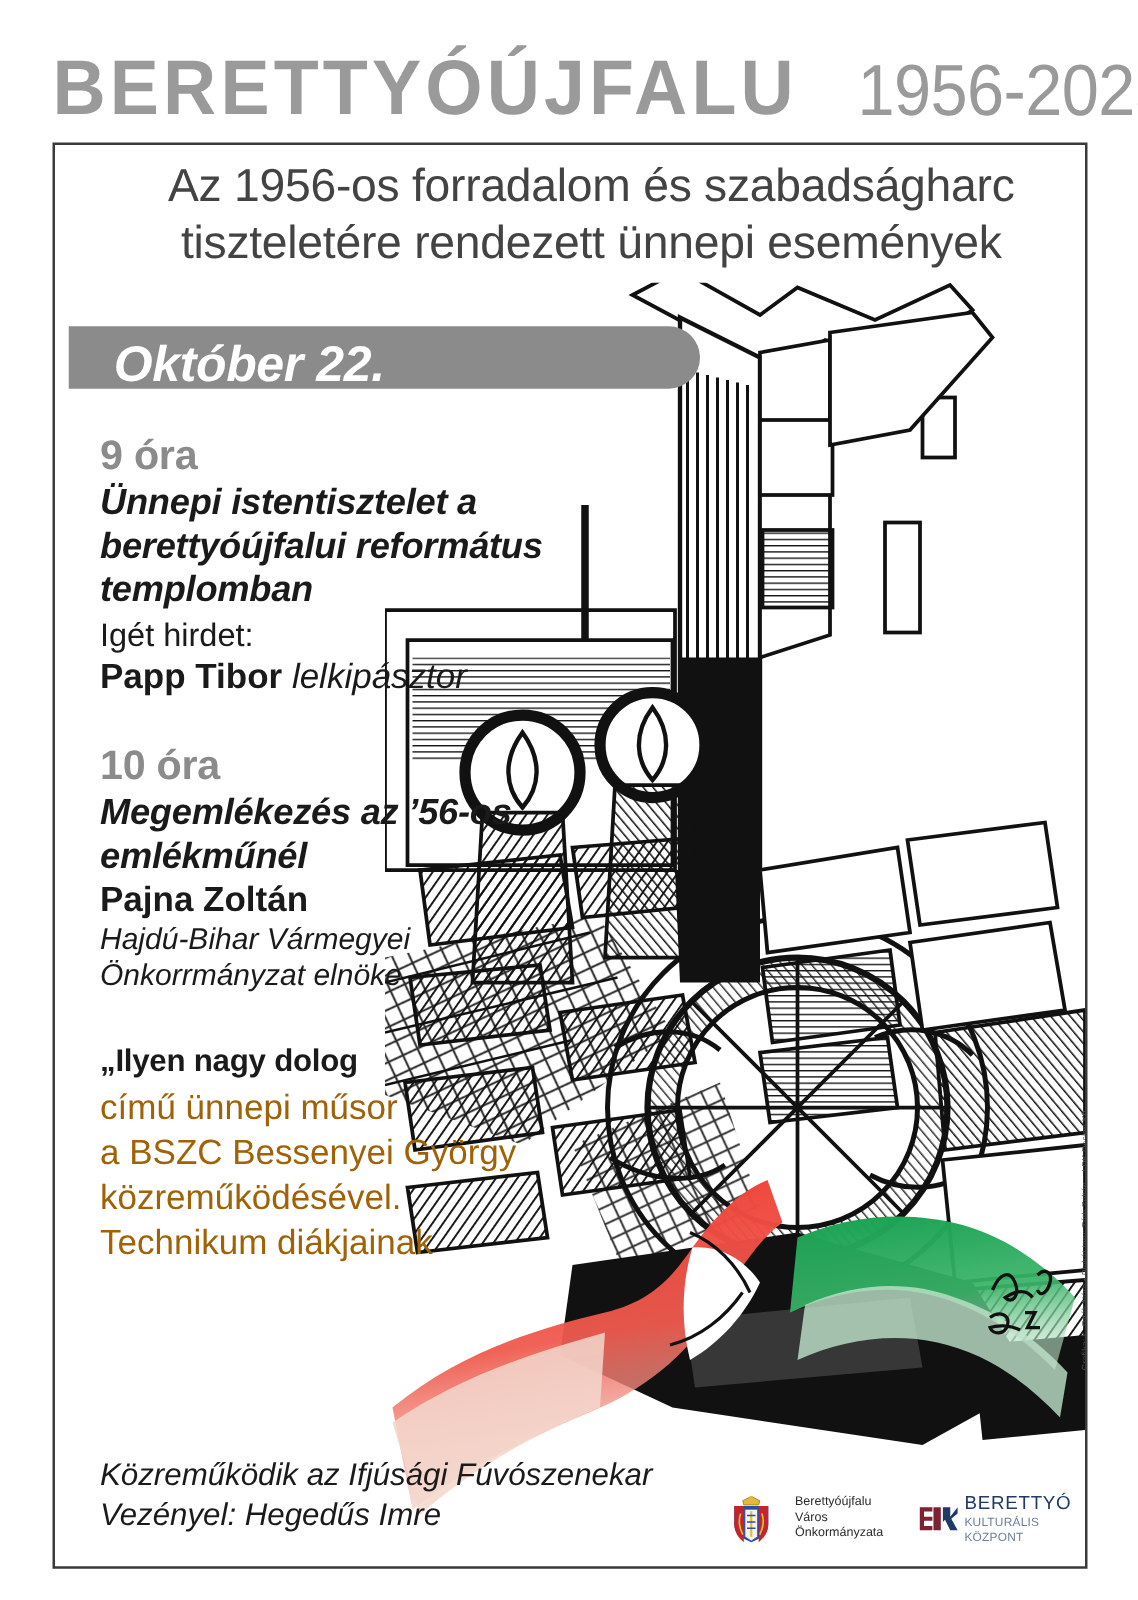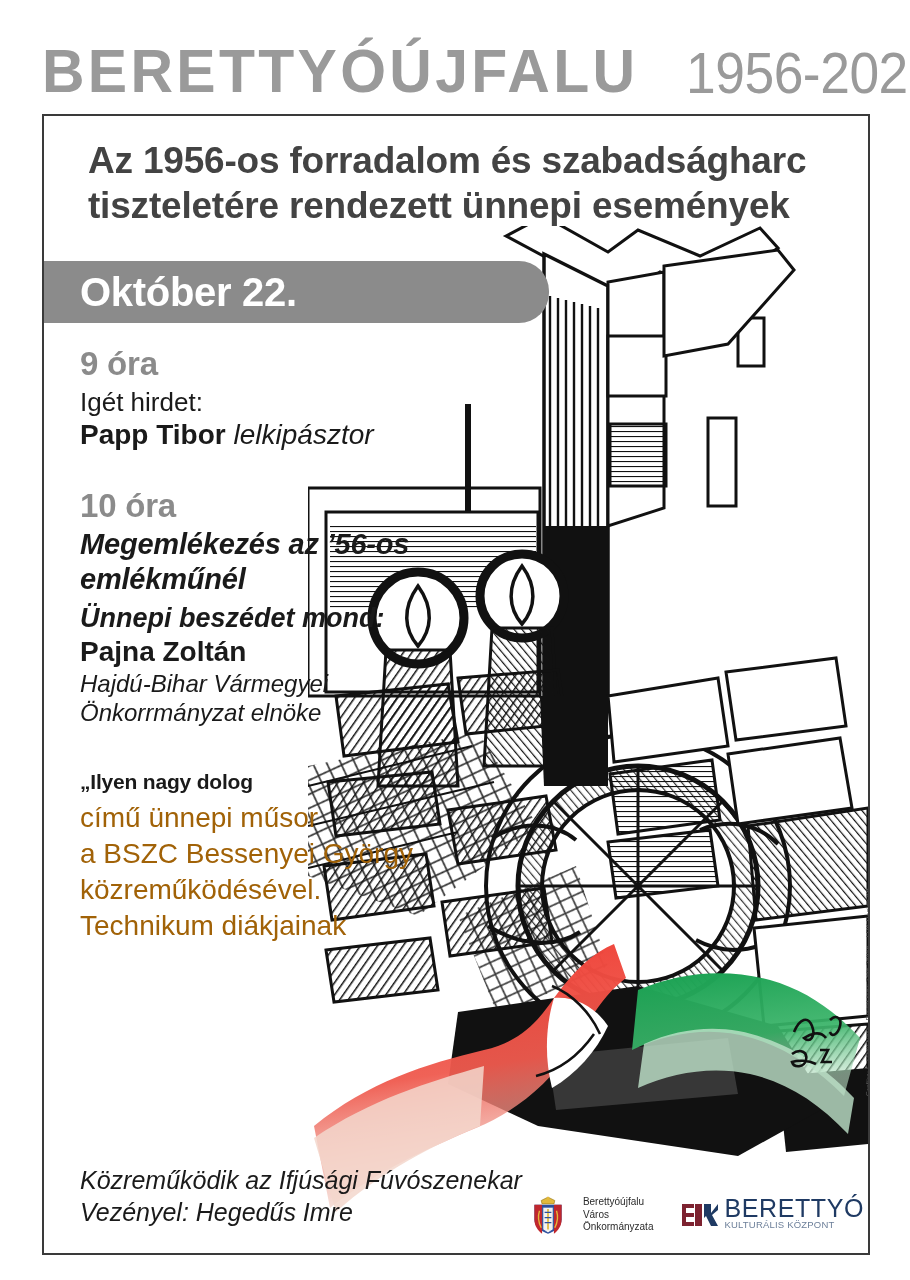--- a/index.html
+++ b/index.html
@@ -78,41 +78,42 @@
     height: 1010px;
     overflow: hidden;
     pointer-events: none;
   }
   .artwork svg { display: block; }
 
   
   .headline {
     position: absolute;
     left: 44px;
-    top: 22px;
+    top: 10px;
     width: 770px;
     font-family: "Liberation Sans Narrow", "Liberation Sans", sans-serif;
-    font-weight: 700;
+    font-weight: 400;
     font-size: 37px;
     line-height: 45px;
     color: #434343;
-    text-align: left;
+    text-align: center;
     letter-spacing: -0.2px;
   }
 
   
   .date-banner {
     position: absolute;
-    left: 0px;
+    left: 11px;
     top: 145px;
     width: 505px;
-    height: 62px;
+    height: 50px;
     background: #8b8b8b;
     border-top-right-radius: 30px;
     border-bottom-right-radius: 30px;
+    font-style: italic;
   }
   .date-banner-text {
     position: absolute;
     left: 36px;
     top: 6px;
     font-family: "Liberation Sans Narrow", "Liberation Sans", sans-serif;
     font-weight: 700;
     font-size: 40px;
     line-height: 50px;
     color: #ffffff;
@@ -184,21 +185,21 @@
     line-height: 29px;
     color: #1a1a1a;
   }
 
   .spacer-1 { height: 26px; }
   .spacer-2 { height: 28px; }
 
   .show-title {
     font-family: "Liberation Sans Narrow", "Liberation Sans", sans-serif;
     font-weight: 700;
-    font-size: 21px;
+    font-size: 25px;
     line-height: 37px;
     color: #1a1a1a;
     letter-spacing: -0.2px;
   }
   .show-body {
     font-family: "Liberation Sans Narrow", "Liberation Sans", sans-serif;
     font-weight: 400;
     font-size: 28px;
     line-height: 36px;
     color: #a16207;
@@ -267,21 +268,21 @@
     white-space: pre-line;
   }
   .logo-bk {
     display: flex;
     align-items: center;
     gap: 5px;
   }
   .logo-bk-text { line-height: 1; }
   .logo-bk-name {
     font-family: "Liberation Sans", sans-serif;
-    font-size: 25px;
+    font-size: 15px;
     line-height: 19px;
     letter-spacing: 0.6px;
     color: #1f3a63;
   }
   .logo-bk-sub {
     font-family: "Liberation Sans", sans-serif;
     font-size: 9.5px;
     line-height: 12px;
     letter-spacing: 0.2px;
     color: #6c7f99;
@@ -426,30 +427,30 @@
     <div class="headline">Az 1956-os forradalom és szabadságharc tiszteletére rendezett ünnepi események</div>
 
     <div class="date-banner">
       <div class="date-banner-text">Október 22.</div>
     </div>
 
     <div class="program">
 
       <div class="evt">
         <div class="evt-time">9 óra</div>
+        <div class="evt-title">Ünnepi istentisztelet a berettyóújfalui református templomban</div>
         <div class="evt-lead">Igét hirdet:</div>
         <div class="evt-person"><span>Papp Tibor</span> <span class="role">lelkipásztor</span></div>
       </div>
 
       <div class="spacer-1"></div>
 
       <div class="evt">
         <div class="evt-time">10 óra</div>
         <div class="evt-title">Megemlékezés az ’56-os emlékműnél</div>
-        <div class="evt-lead-bi">Ünnepi beszédet mond:</div>
         <div class="evt-person">Pajna Zoltán</div>
         <div class="evt-sub">Hajdú-Bihar Vármegyei</div>
         <div class="evt-sub">Önkorrmányzat elnöke</div>
       </div>
 
       <div class="spacer-2"></div>
 
       <div class="evt">
         <div class="show-title">„Ilyen nagy dolog</div>
         <div class="show-body">című ünnepi műsor</div>

